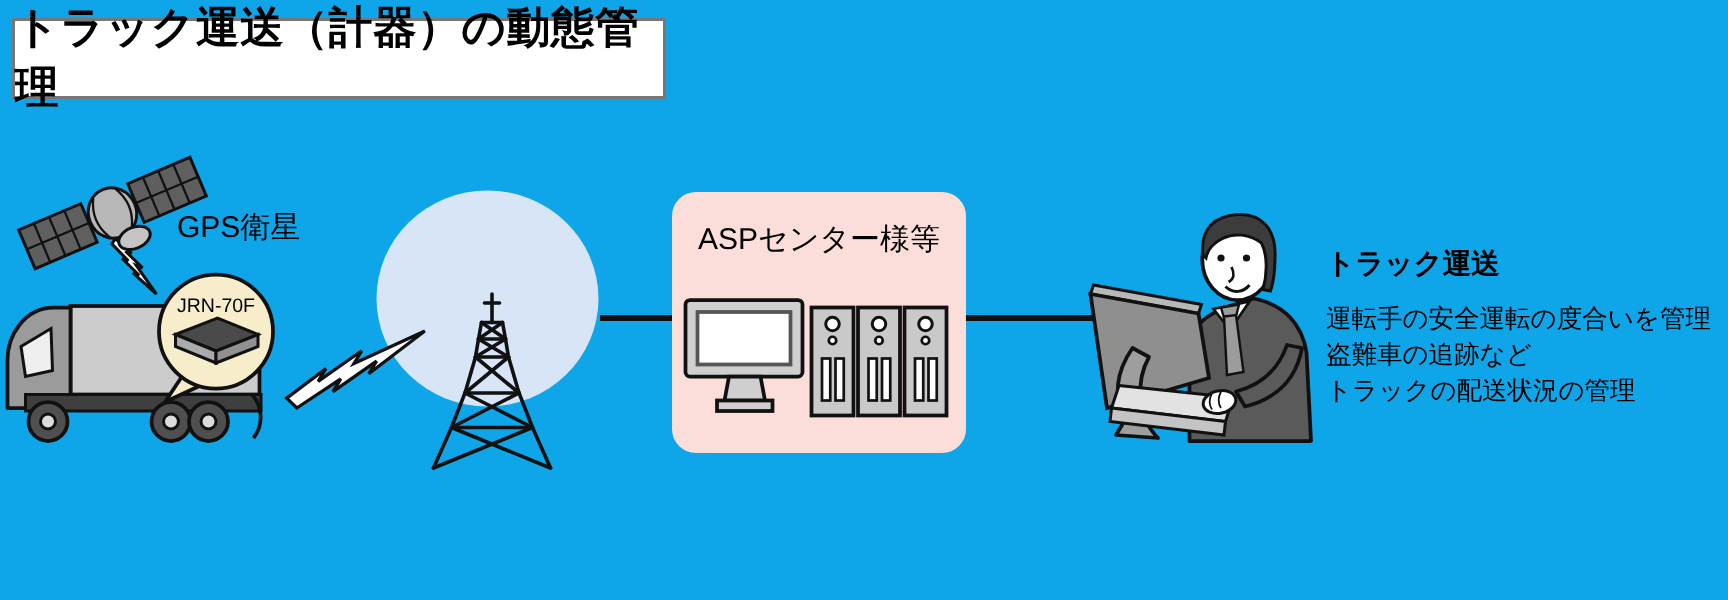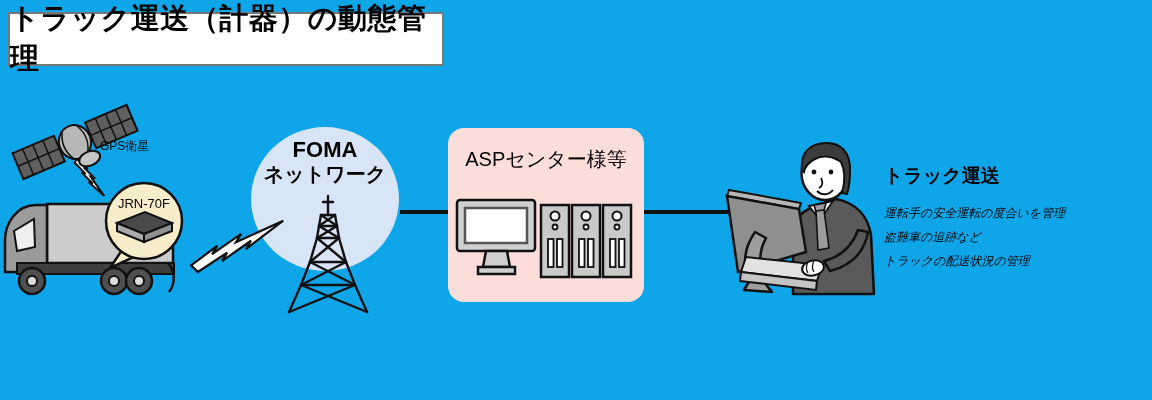--- a/index.html
+++ b/index.html
@@ -7,29 +7,29 @@
     position:relative;width:1152px;height:400px;background:#0ea5e9;overflow:hidden;
     font-family:"Liberation Sans",sans-serif;color:#000;
   }
   .stage svg{position:absolute;left:0;top:0;}
   .overlay{position:absolute;}
   .title-box{
     position:absolute;left:8px;top:12px;width:432px;height:50px;
     border:2px solid #777;display:flex;align-items:center;justify-content:center;
     font-size:29px;font-weight:bold;letter-spacing:0.5px;background:#fff;
   }
-  .gps-label{left:100px;top:138px;font-size:12px;text-align:center;}
+  .gps-label{left:118px;top:138px;font-size:20px;text-align:center;}
   .jrn-label{left:112px;top:196px;width:64px;text-align:center;font-size:13px;}
   .foma-text{left:251px;top:137px;width:148px;text-align:center;font-weight:bold;line-height:25px;}
   .foma-line1{font-size:22px;}
   .foma-line2{font-size:20px;}
   .asp-label{left:448px;top:146px;width:196px;text-align:center;font-size:20px;font-weight:normal;}
   .company{left:884px;top:163px;width:262px;}
   .company-heading{font-size:19px;font-weight:bold;margin-bottom:12px;}
-  .company-points div{font-size:12px;line-height:24px;font-style:italic;}
+  .company-points div{font-size:17px;line-height:24px;}
 </style>
 </head>
 <body>
 
 <div class="stage">
 
   <svg width="1152" height="400" viewBox="0 0 1152 400">
 
     <ellipse cx="325" cy="199" rx="74" ry="72" fill="#d7e5f6"></ellipse>
 
@@ -155,24 +155,20 @@
   </svg>
 
   <div class="title-box">
     <span>トラック運送（計器）の動態管理</span>
   </div>
 
   <div class="overlay gps-label">GPS衛星</div>
 
   <div class="overlay jrn-label">JRN-70F</div>
 
-  <div class="overlay foma-text">
-    <div class="foma-line1">FOMA</div>
-    <div class="foma-line2">ネットワーク</div>
-  </div>
 
   <div class="overlay asp-label">ASPセンター様等</div>
 
   <div class="overlay company">
     <div class="company-heading">トラック運送</div>
     <div class="company-points">
       <div>運転手の安全運転の度合いを管理</div>
       <div>盗難車の追跡など</div>
       <div>トラックの配送状況の管理</div>
     </div>

